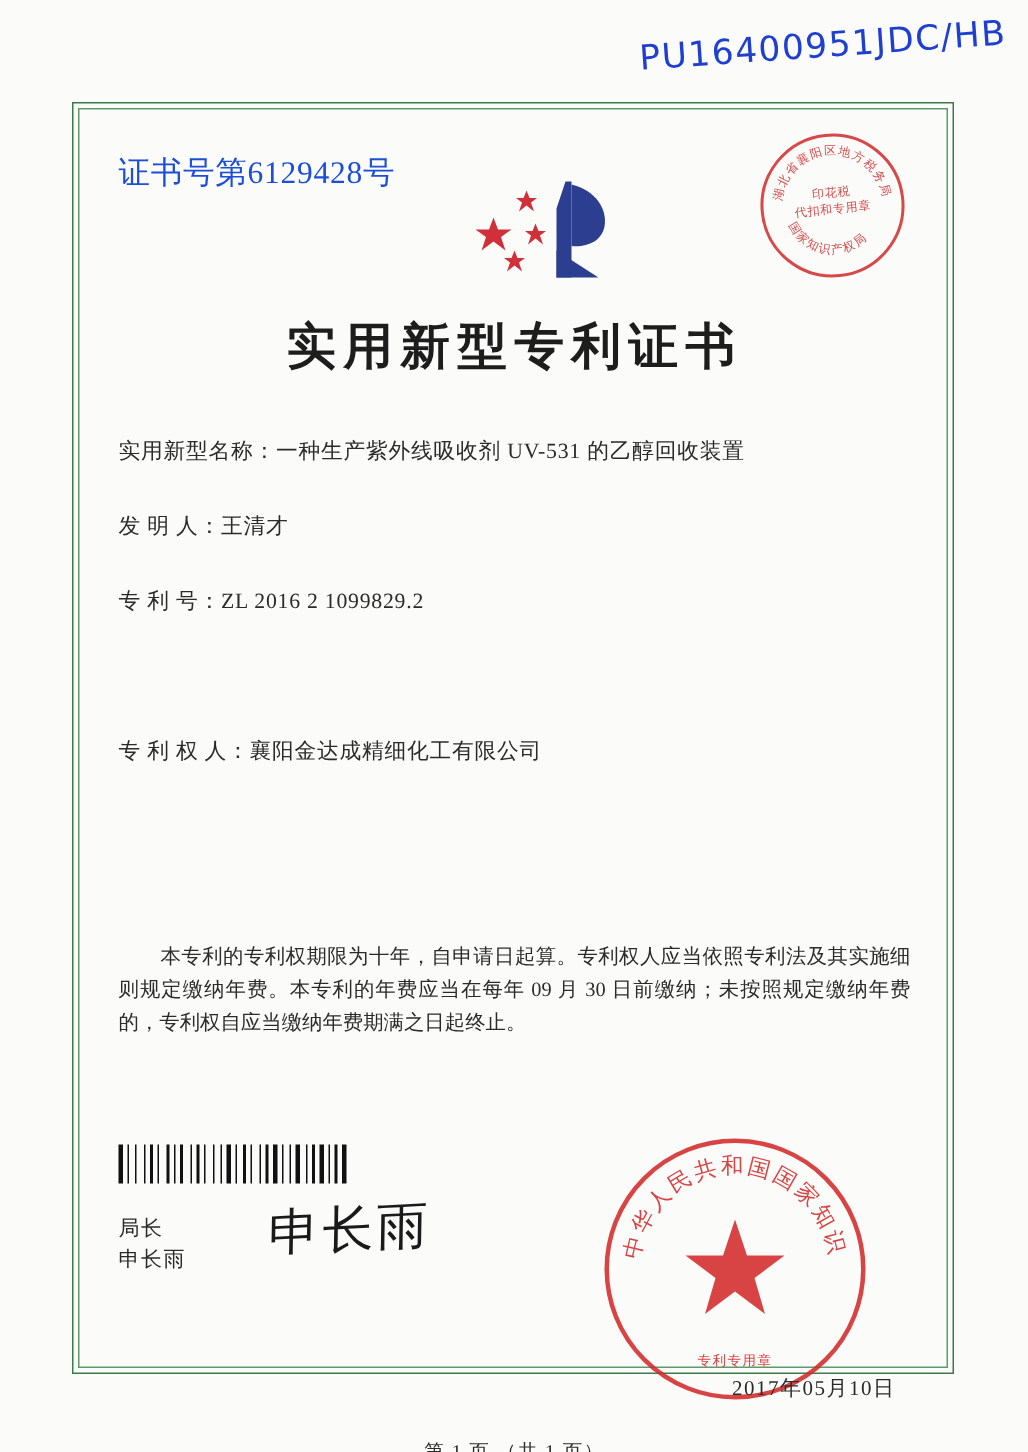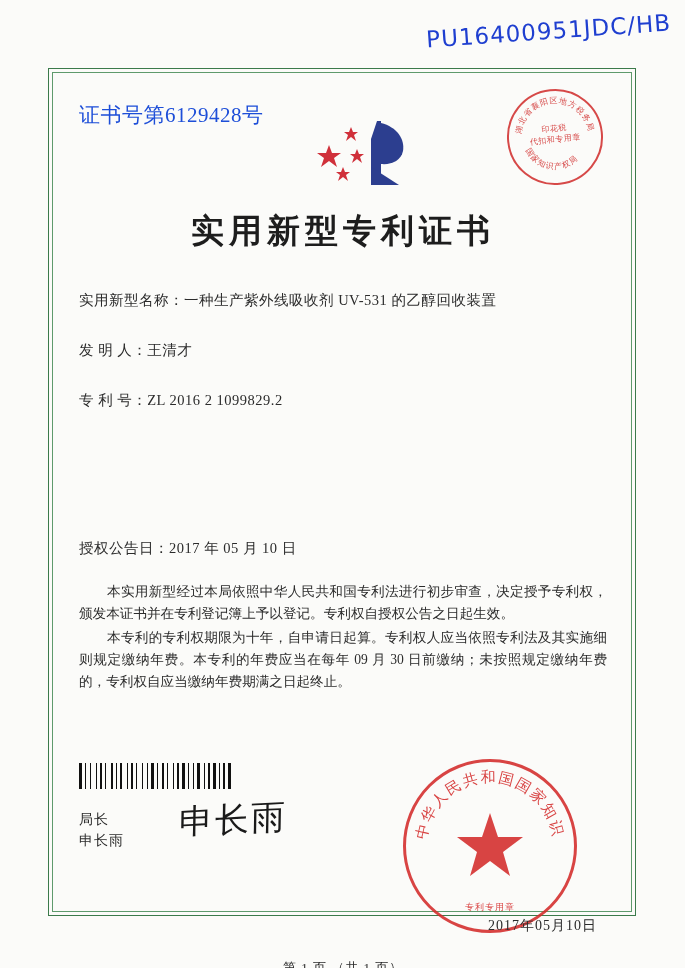--- a/index.html
+++ b/index.html
@@ -300,26 +300,25 @@
 
       <div class="field" id="f-inv">
         <span class="lbl">发 明 人：</span><span class="val">王清才</span>
       </div>
 
       <div class="field" id="f-patno">
         <span class="lbl">专 利 号：</span><span class="val">ZL 2016 2 1099829.2</span>
       </div>
 
 
-
-      <div class="field" id="f-pubdate">
-        <span class="lbl">授权公告日：</span><span class="val">2017 年 05 月 10 日</span>
-      </div>
-
-      <div class="para" id="p1">本实用新型经过本局依照中华人民共和国专利法进行初步审查，决定授予专利权，颁发本证书并在专利登记簿上予以登记。专利权自授权公告之日起生效。</div>
+      <div class="field" id="f-owner">
+        <span class="lbl">专 利 权 人：</span><span class="val">襄阳金达成精细化工有限公司</span>
+      </div>
+
+
       <div class="para" id="p2">本专利的专利权期限为十年，自申请日起算。专利权人应当依照专利法及其实施细则规定缴纳年费。本专利的年费应当在每年 09 月 30 日前缴纳；未按照规定缴纳年费的，专利权自应当缴纳年费期满之日起终止。</div>
 
       <div id="barcode"><i style="width:3px"></i><i style="width:1px;background:transparent"></i><i style="width:1px"></i><i style="width:2px;background:transparent"></i><i style="width:1px"></i><i style="width:3px;background:transparent"></i><i style="width:1px"></i><i style="width:1px;background:transparent"></i><i style="width:2px"></i><i style="width:1px;background:transparent"></i><i style="width:1px"></i><i style="width:3px;background:transparent"></i><i style="width:2px"></i><i style="width:1px;background:transparent"></i><i style="width:1px"></i><i style="width:1px;background:transparent"></i><i style="width:2px"></i><i style="width:3px;background:transparent"></i><i style="width:1px"></i><i style="width:1px;background:transparent"></i><i style="width:2px"></i><i style="width:1px;background:transparent"></i><i style="width:1px"></i><i style="width:3px;background:transparent"></i><i style="width:1px"></i><i style="width:2px;background:transparent"></i><i style="width:1px"></i><i style="width:1px;background:transparent"></i><i style="width:3px"></i><i style="width:1px;background:transparent"></i><i style="width:1px"></i><i style="width:2px;background:transparent"></i><i style="width:2px"></i><i style="width:1px;background:transparent"></i><i style="width:1px"></i><i style="width:3px;background:transparent"></i><i style="width:1px"></i><i style="width:1px;background:transparent"></i><i style="width:2px"></i><i style="width:1px;background:transparent"></i><i style="width:3px"></i><i style="width:1px;background:transparent"></i><i style="width:1px"></i><i style="width:2px;background:transparent"></i><i style="width:1px"></i><i style="width:1px;background:transparent"></i><i style="width:3px"></i><i style="width:2px;background:transparent"></i><i style="width:1px"></i><i style="width:1px;background:transparent"></i><i style="width:2px"></i><i style="width:1px;background:transparent"></i><i style="width:3px"></i><i style="width:1px;background:transparent"></i><i style="width:1px"></i><i style="width:1px;background:transparent"></i><i style="width:2px"></i><i style="width:1px;background:transparent"></i><i style="width:3px"></i><i style="width:1px;background:transparent"></i></div>
 
       <div id="director">
         <div>局长</div>
         <div>申长雨</div>
       </div>
 
       <div id="signature">申长雨</div>

